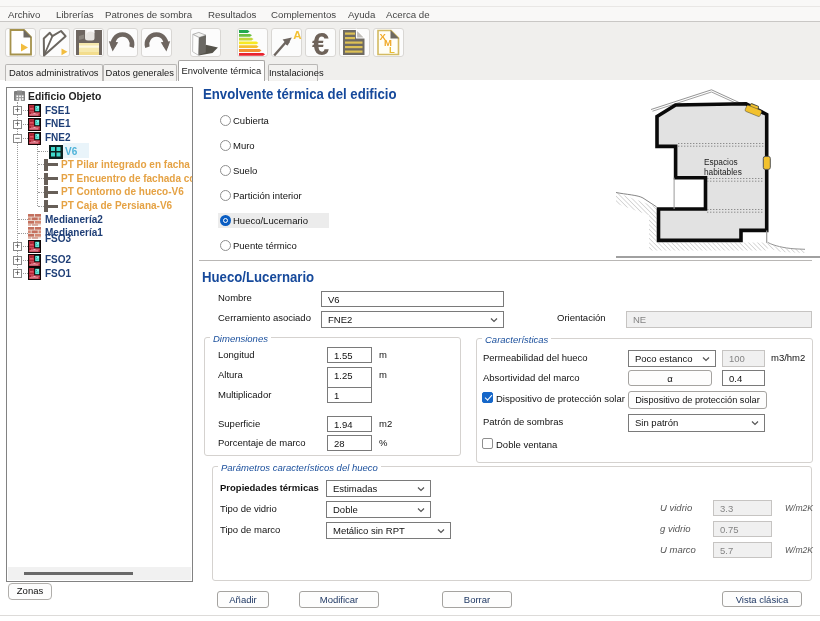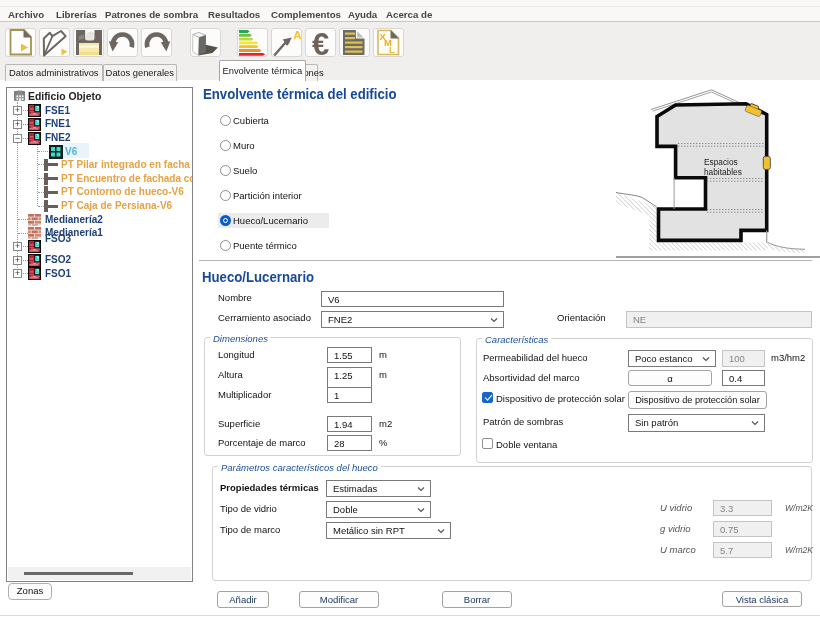--- a/index.html
+++ b/index.html
@@ -1,27 +1,27 @@
 <!DOCTYPE html>
 <html><head>
 <meta charset="utf-8">
 <style>
 html,body{margin:0;padding:0;}
 body{width:820px;height:621px;position:relative;overflow:hidden;background:#ffffff;
   font-family:"Liberation Sans",sans-serif;-webkit-font-smoothing:antialiased;}
 .abs{position:absolute;}
 
-#menubar{position:absolute;left:0;top:0;width:820px;height:21px;background:#f9f8f7;font-weight:bold;}
+#menubar{position:absolute;left:0;top:0;width:820px;height:21px;background:#f9f8f7;}
 #menubar span{position:absolute;top:9px;font-size:9.7px;color:#454545;white-space:nowrap;}
 #graystrip{position:absolute;left:0;top:21px;width:820px;height:59px;background:#f0efed;border-top:1px solid #c9c7c5;box-sizing:border-box;}
 .tbtn{position:absolute;top:6px;width:31px;height:29px;background:#fcfcfc;border:1px solid #d9d7d4;border-radius:3px;box-sizing:border-box;}
 .tbtn svg{position:absolute;left:-1px;top:-1px;}
 
 .tab{position:absolute;top:42px;height:17px;background:#f3f2f0;border:1px solid #b9b7b5;border-bottom:none;border-radius:2px 2px 0 0;box-sizing:border-box;font-size:9.4px;color:#1a1a1a;text-align:center;line-height:16px;white-space:nowrap;}
-.tab.active{top:38px;height:21px;background:#ffffff;line-height:20px;z-index:2;border-color:#a8a6a4;margin-left:41px;}
+.tab.active{top:38px;height:21px;background:#ffffff;line-height:20px;z-index:2;border-color:#a8a6a4;}
 
 #tree{position:absolute;left:6px;top:87px;width:187px;height:495px;background:#fff;border:1px solid #828282;box-sizing:border-box;overflow:hidden;}
 .trow{position:absolute;white-space:nowrap;font-weight:bold;font-size:10px;line-height:12px;}
 .nav{color:#1f3f77;}
 .cyan{color:#4fb3d9;}
 .orange{color:#e5a244;}
 .vdot{position:absolute;width:1px;border-left:1px dotted #9a9a9a;}
 .exp{position:absolute;width:9px;height:9px;border:1px solid #888;background:#fff;box-sizing:border-box;}
 .exp i{position:absolute;left:0;top:0;width:7px;height:7px;font-style:normal;font-size:9px;line-height:7px;text-align:center;color:#333;}
 .hdot{position:absolute;height:1px;border-top:1px dotted #9a9a9a;}

